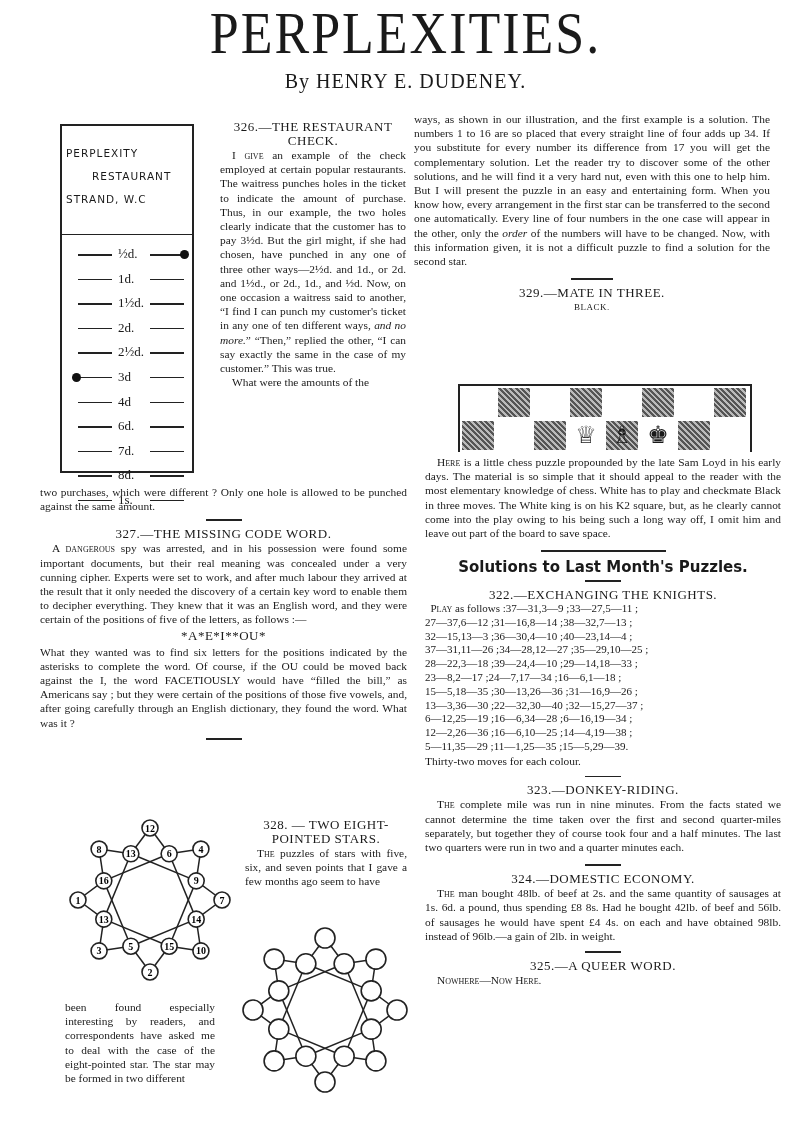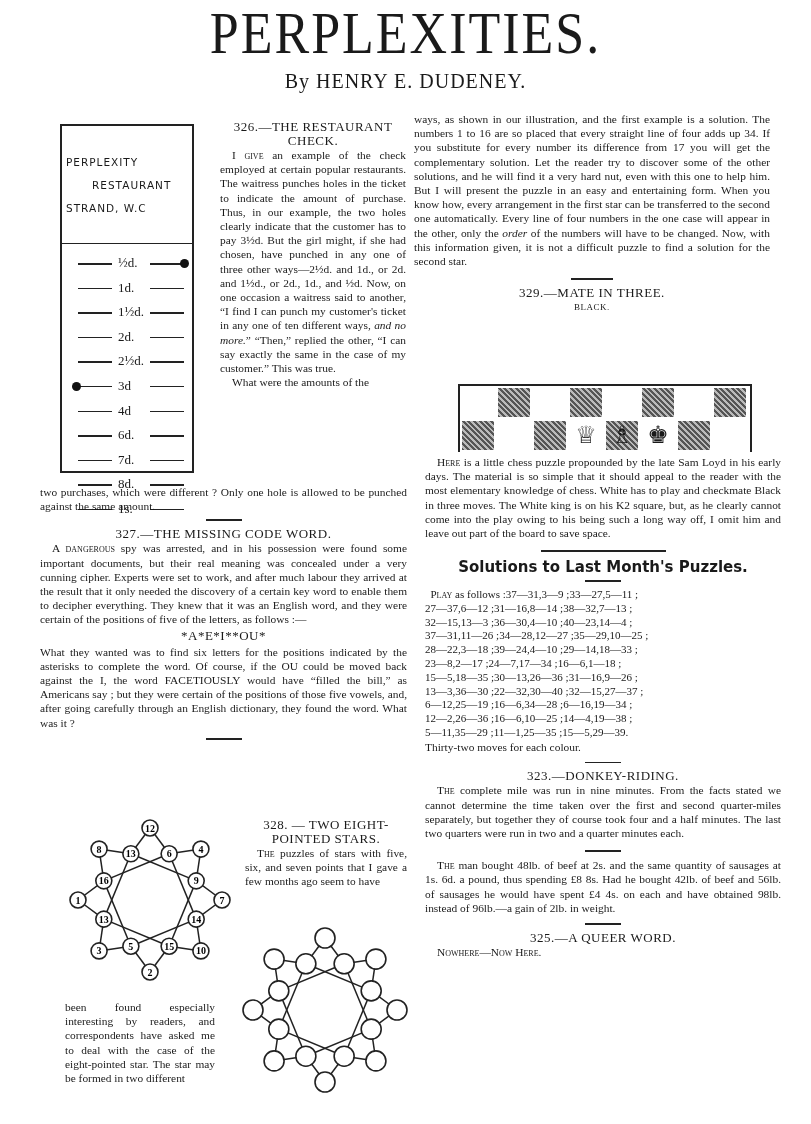--- a/index.html
+++ b/index.html
@@ -8,21 +8,21 @@
   .title{left:0;top:4px;width:811px;text-align:center;font-size:52px;letter-spacing:2px;font-weight:normal;transform:scaleY(1.12);}
   .byline{left:0;top:70px;width:811px;text-align:center;font-size:20px;letter-spacing:1px;}
   .col{font-size:11.4px;line-height:14.2px;text-align:justify;}
   .col p{margin:0;text-indent:12px;}
   .col p.noi{text-indent:0;}
   .head{text-align:center;font-size:13px;line-height:14px;letter-spacing:.5px;}
   .sc{font-variant:small-caps;}
   .rule{height:2px;background:#222;margin:6px auto;}
   
   .check{left:60px;top:124px;width:130px;height:345px;border:2px solid #222;font-family:"DejaVu Sans",sans-serif;}
-  .check .top{border-bottom:1.5px solid #222;height:92px;font-size:10.5px;letter-spacing:1px;padding:25px 0 0 4px;line-height:23px;}
+  .check .top{border-bottom:1.5px solid #222;height:92px;font-size:10.5px;letter-spacing:1px;padding:16px 0 0 4px;line-height:23px;}
   .check .row{position:relative;height:24.6px;}
   .check .row .l{position:absolute;left:16px;top:11px;width:34px;height:1.5px;background:#222;}
   .check .row .r{position:absolute;left:88px;top:11px;width:34px;height:1.5px;background:#222;}
   .check .row .v{position:absolute;left:56px;top:3px;font-family:"Liberation Serif",serif;font-size:13px;}
   .check .row .hole{position:absolute;width:9px;height:9px;border-radius:50%;background:#111;top:7px;}
   .chess{left:458px;top:384px;width:290px;height:66px;border:2px solid #222;border-bottom:none;}
   .sq{position:absolute;width:32px;height:29px;}
   .dark{background:repeating-linear-gradient(45deg,#555 0 2px,#bbb 2px 4px);}
   .piece{position:absolute;font-size:24px;line-height:28px;text-align:center;width:32px;}
   .moves{font-size:11px;line-height:13.8px;}
@@ -255,20 +255,21 @@
     <div class="piece" style="left: 110px; top: 35px;">♕</div>
     <div class="piece" style="left: 146px; top: 35px;">♗</div>
     <div class="piece" style="left: 182px; top: 35px;">♚</div>
   </div>
 
 <div class="abs col" style="left:425px;top:455px;width:356px;">
   <p><span class="sc">Here</span> <span>is a little chess puzzle propounded by the late Sam Loyd in his early days. The material is so simple that it should appeal to the reader with the most elementary knowledge of chess. White has to play and checkmate Black in three moves. The White king is on his K2 square, but, as he clearly cannot come into the play owing to his being such a long way off, I omit him and leave out part of the board to save space.</span></p>
   <div class="rule" style="width:125px;margin-top:10px"></div>
   <div style="text-align:center;font-family:'DejaVu Sans',sans-serif;font-weight:bold;font-size:15px;margin:8px 0 4px">Solutions to Last Month's Puzzles.</div>
   <div class="rule" style="width:36px;height:1.5px"></div>
+  <div class="head">322.—EXCHANGING THE KNIGHTS.</div>
   <div class="moves" id="moves">
       <div class="mr">
         <span>&nbsp;&nbsp;<span style="font-variant:small-caps">Play</span>  as follows :</span>
         <span>37—31,</span>
         <span>3—9 ;</span>
         <span>33—27,</span>
         <span>5—11 ;</span>
       </div>
       <div class="mr">
         <span>27—37,</span>
@@ -349,17 +350,18 @@
         <span>25—35 ;</span>
         <span>15—5,</span>
         <span>29—39.</span>
       </div>
     </div>
   <p class="noi">Thirty-two moves for each colour.</p>
   <div class="rule" style="width:36px;height:1.5px;margin-top:8px"></div>
   <div class="head">323.—DONKEY-RIDING.</div>
   <p><span class="sc">The</span> <span>complete mile was run in nine minutes. From the facts stated we cannot determine the time taken over the first and second quarter-miles separately, but together they of course took four and a half minutes. The last two quarters were run in two and a quarter minutes each.</span></p>
   <div class="rule" style="width:36px;margin-top:10px"></div>
+  <div class="head">324.—DOMESTIC ECONOMY.</div>
   <p><span class="sc">The</span> <span>man bought 48lb. of beef at 2s. and the same quantity of sausages at 1s. 6d. a pound, thus spending £8 8s. Had he bought 42lb. of beef and 56lb. of sausages he would have spent £4 4s. on each and have obtained 98lb. instead of 96lb.—a gain of 2lb. in weight.</span></p>
   <div class="rule" style="width:36px;margin-top:8px"></div>
   <div class="head">325.—A QUEER WORD.</div>
   <p class="sc">Nowhere—Now Here.</p>
 </div>
 
 </body></html>

